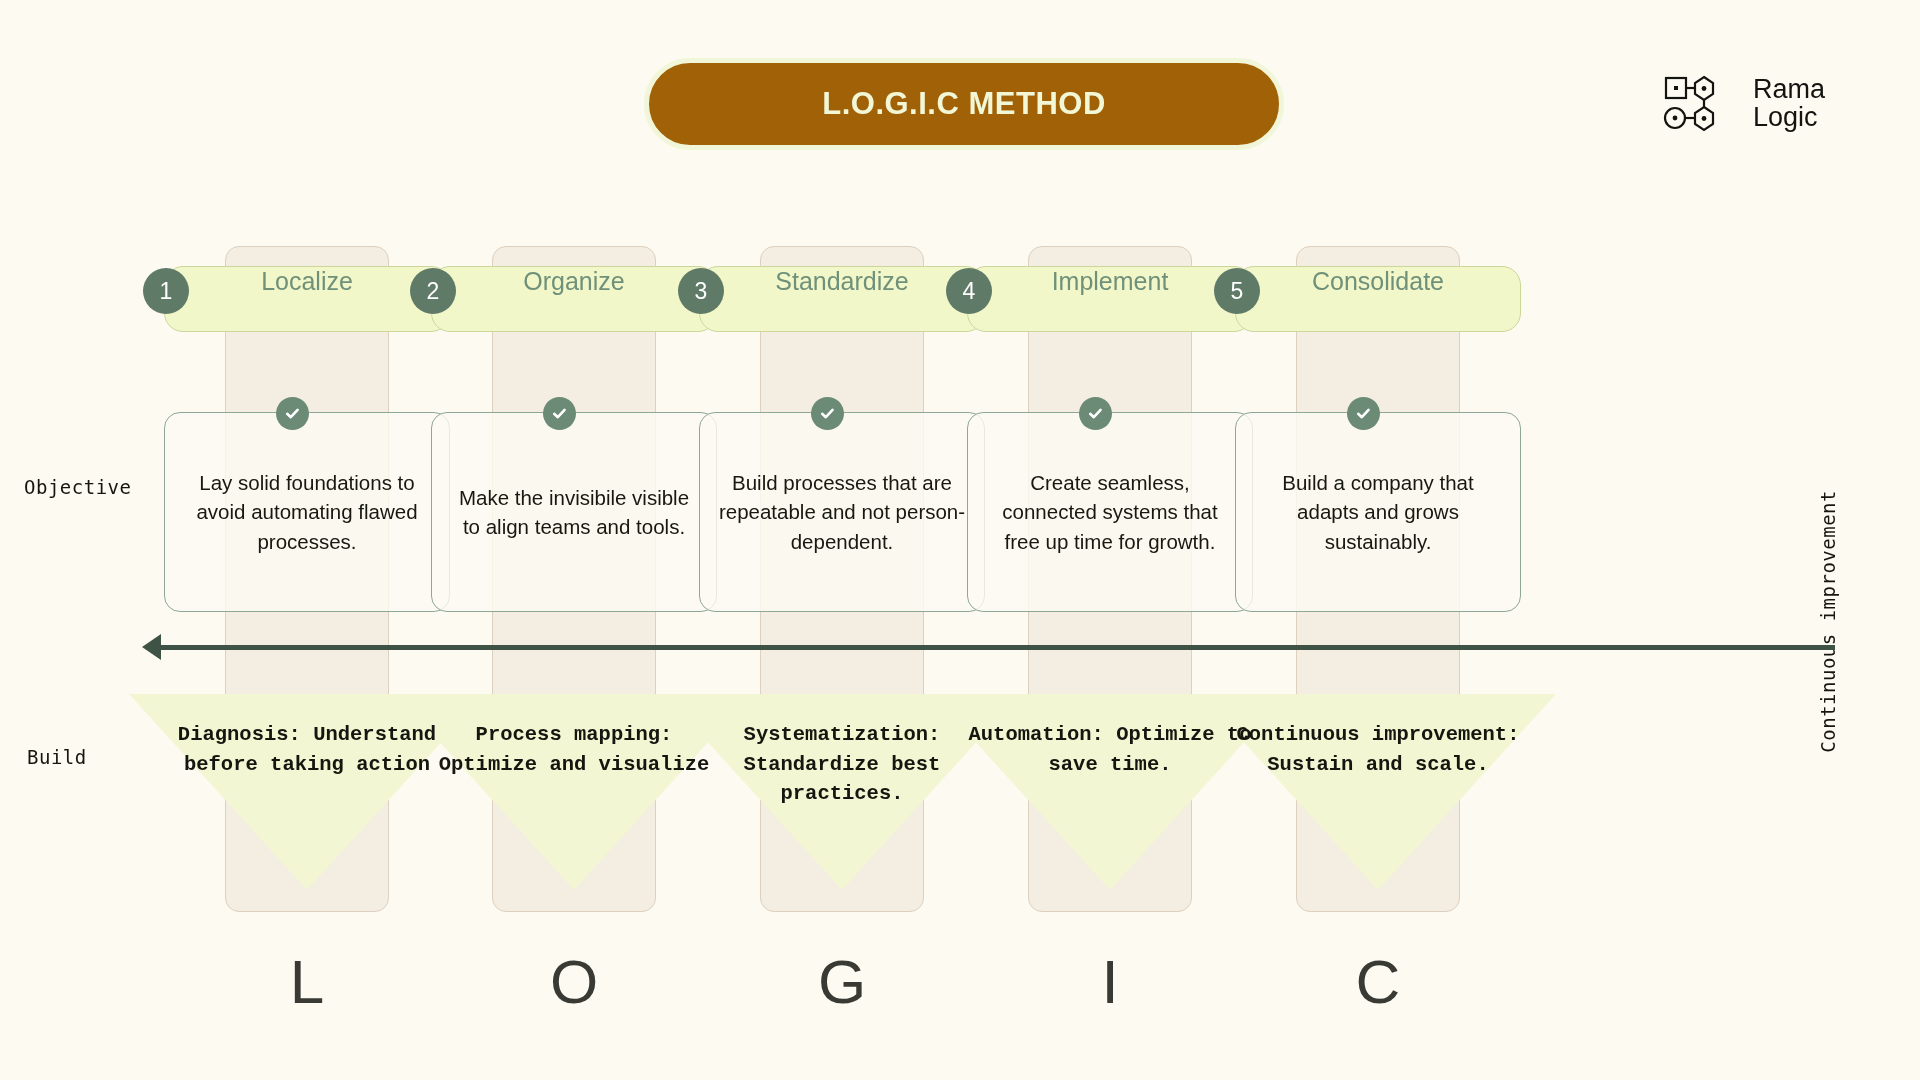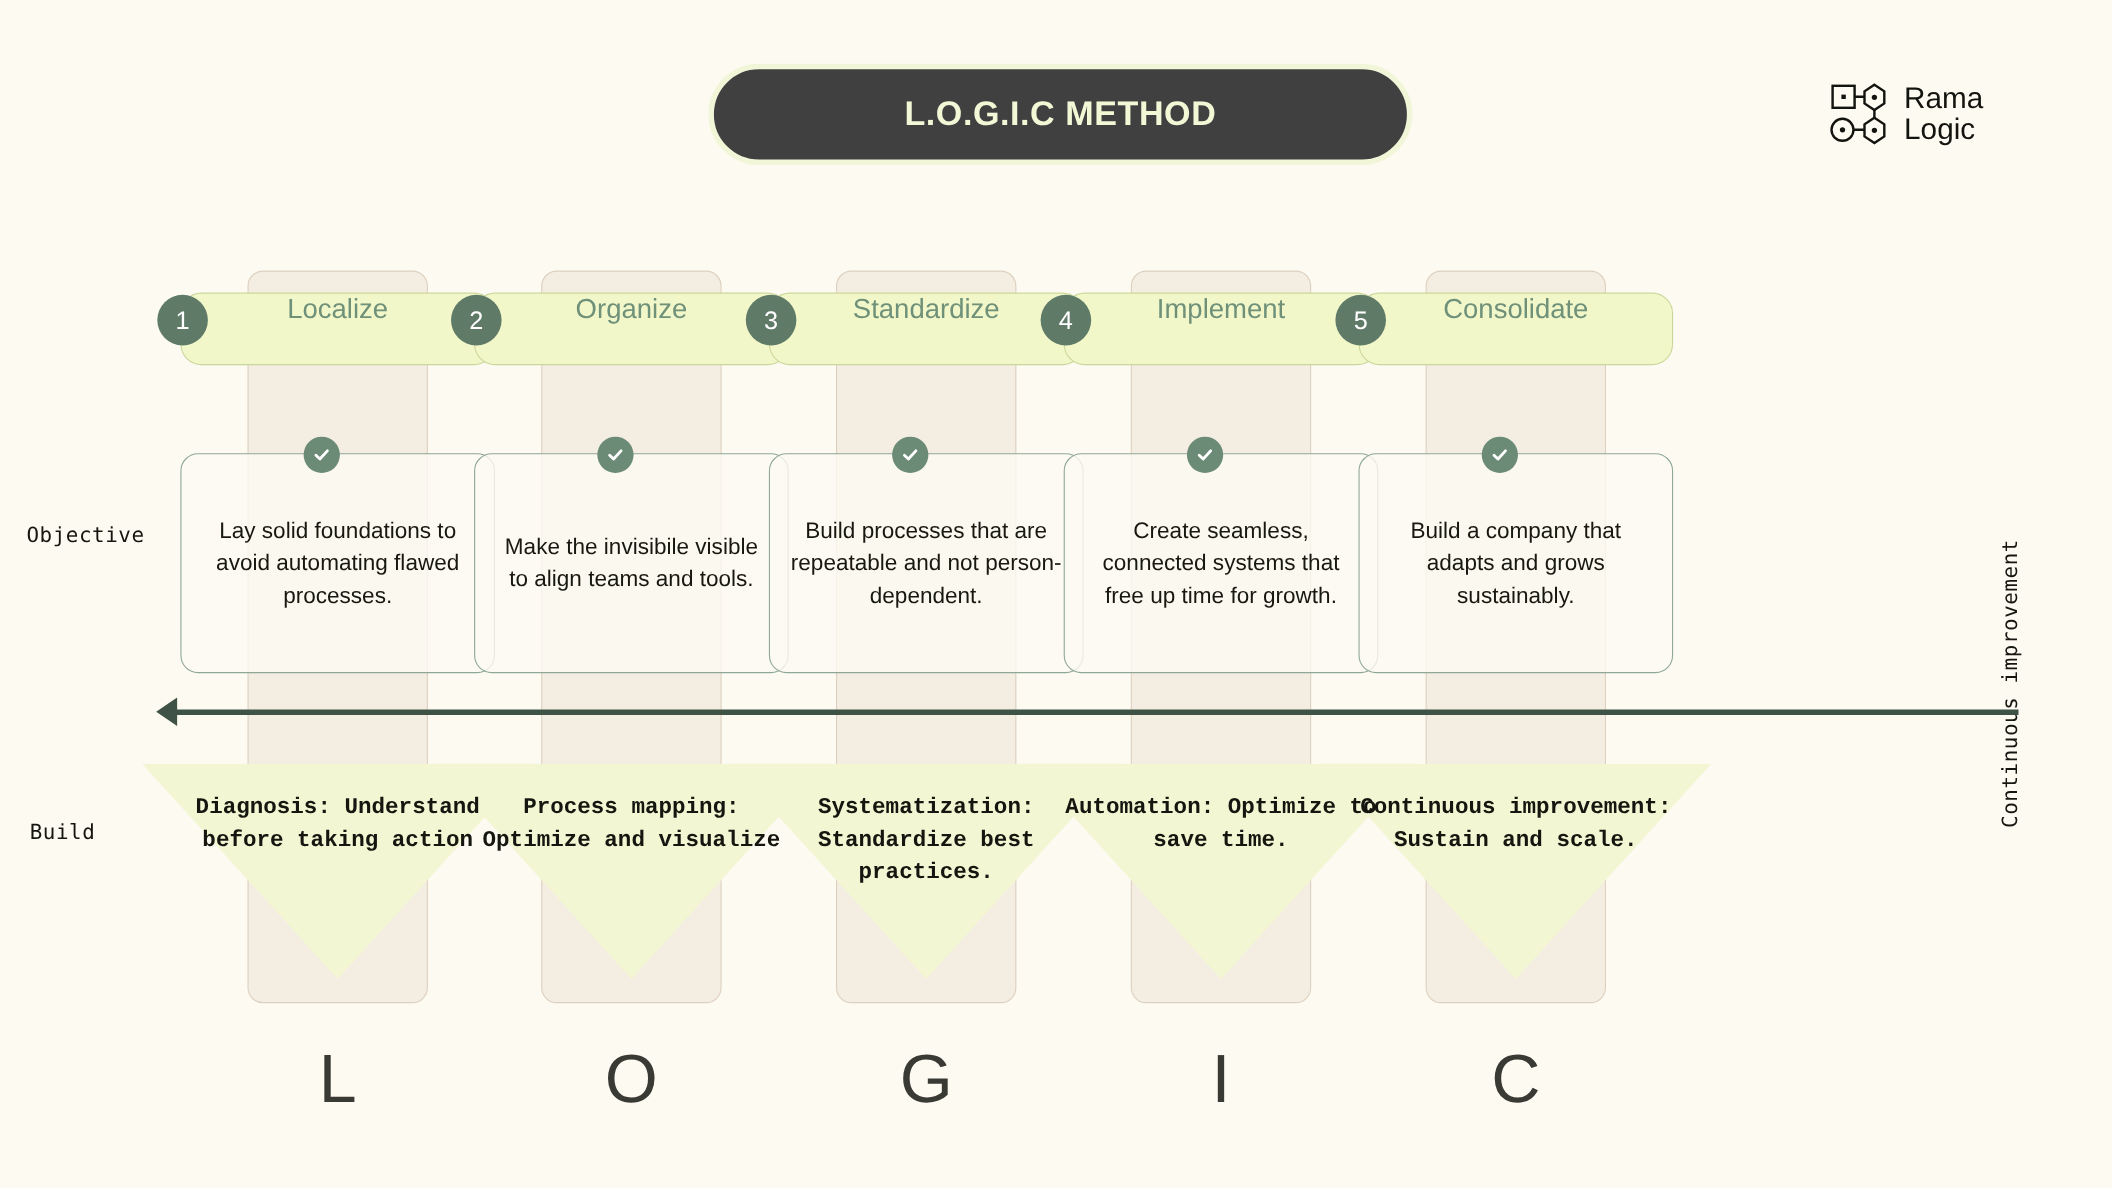--- a/index.html
+++ b/index.html
@@ -20,39 +20,39 @@
   }
 
   
   .title-pill {
     position: absolute;
     left: 644px;
     top: 58px;
     width: 640px;
     height: 92px;
     border-radius: 46px;
-    background: #404040;
+    background: #a16207;
     border: 5px solid #F2F6D8;
     box-sizing: border-box;
     display: flex;
     align-items: center;
     justify-content: center;
     color: #F2F7D6;
     font-size: 31px;
     font-weight: bold;
     letter-spacing: 0.5px;
   }
 
   .logo {
     position: absolute;
     left: 1663px;
     top: 72px;
     display: flex;
     align-items: center;
-    gap: 6px;
+    gap: 28px;
   }
   .logo-mark { position: relative; width: 62px; height: 62px; }
   .logo-text {
     display: flex;
     flex-direction: column;
     line-height: 1.05;
     color: #13140F;
     font-size: 27px;
   }
 

